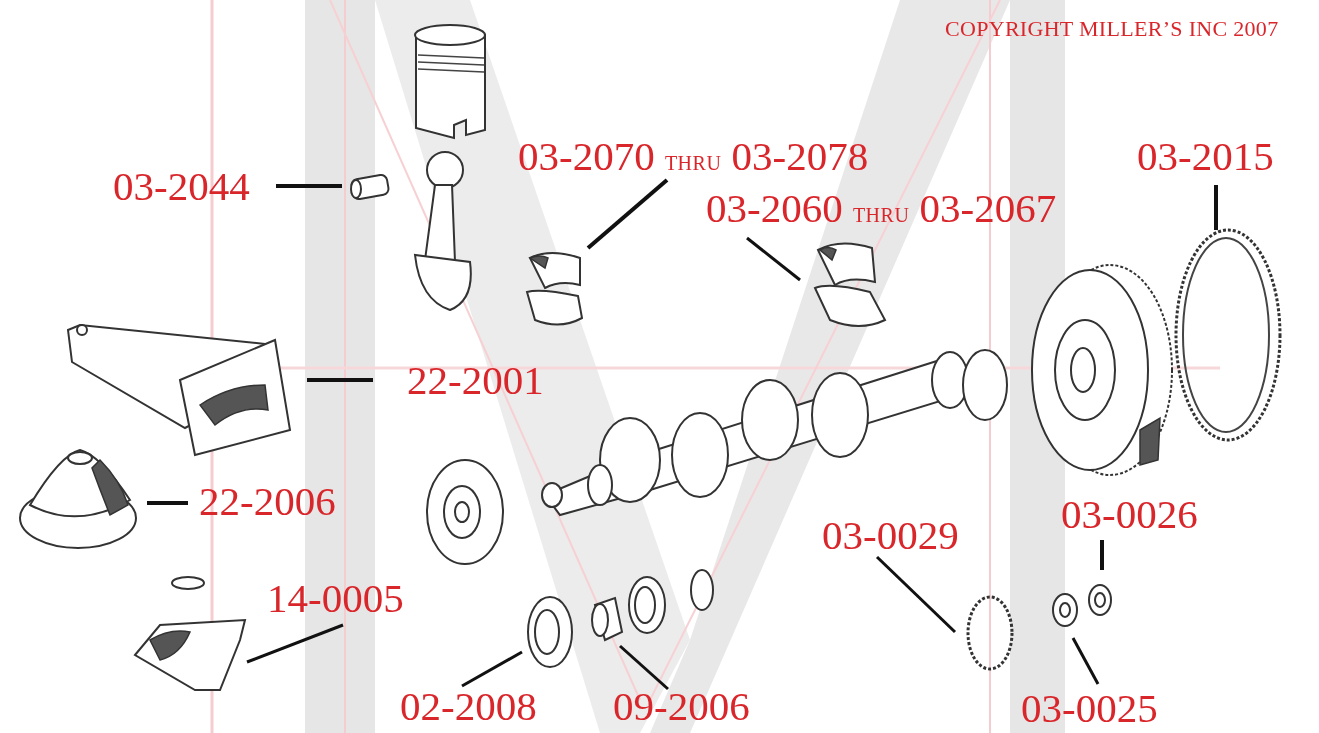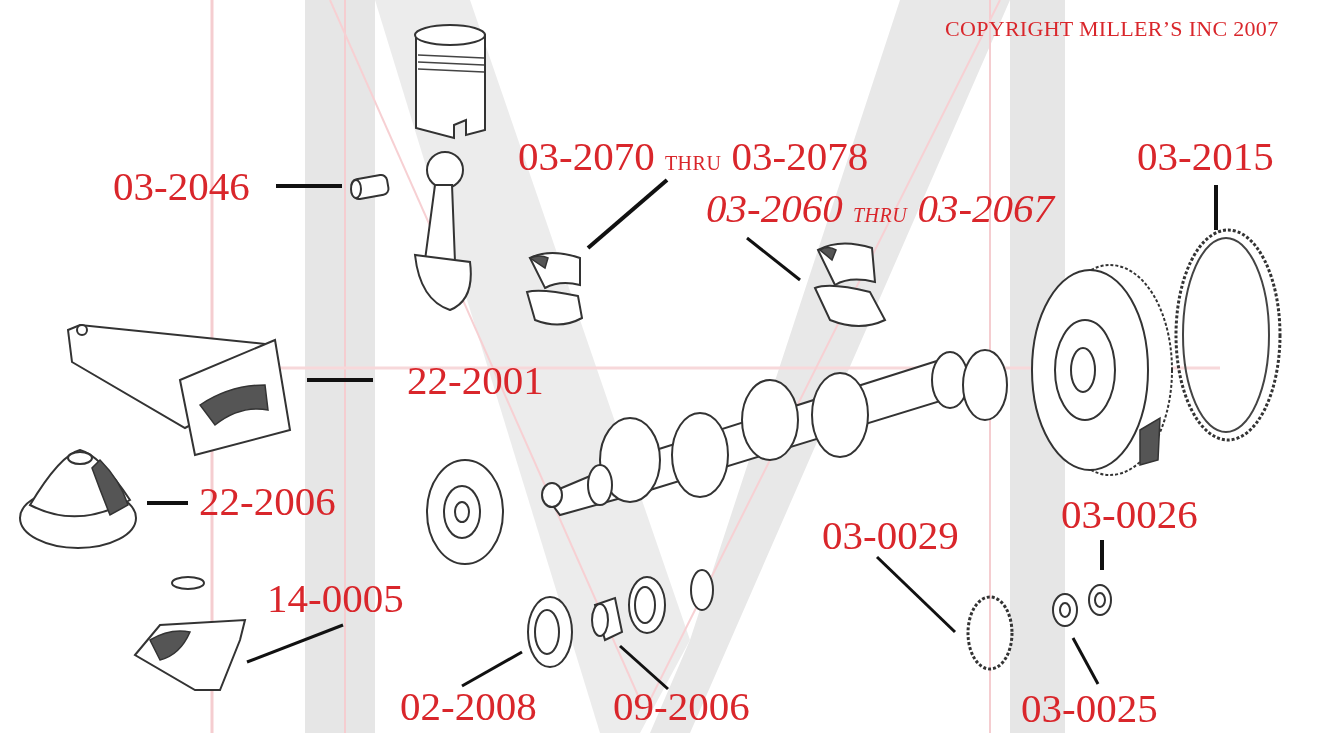--- a/index.html
+++ b/index.html
@@ -165,29 +165,29 @@
     <line class="ln" x1="147" y1="503" x2="188" y2="503"></line>
     <line class="ln2" x1="247" y1="662" x2="343" y2="625"></line>
     <line class="ln2" x1="462" y1="686" x2="522" y2="652"></line>
     <line class="ln2" x1="620" y1="646" x2="668" y2="689"></line>
     <line class="ln2" x1="877" y1="557" x2="955" y2="632"></line>
     <line class="ln" x1="1102" y1="540" x2="1102" y2="570"></line>
     <line class="ln2" x1="1073" y1="638" x2="1098" y2="684"></line>
   </g>
 </svg>
 
-<div class="label" style="left:113px; top:166px;">03-2046</div>
+<div class="label" style="left:113px; top:166px;">03-2044</div>
 
 <div class="label" style="left:518px; top:136px;">
   <span>03-2070</span>
   <span class="thru">thru</span>
   <span>03-2078</span>
 </div>
 
-<div class="label" style="left:706px; top:188px;font-style:italic;">
+<div class="label" style="left:706px; top:188px;">
   <span>03-2060</span>
   <span class="thru">thru</span>
   <span>03-2067</span>
 </div>
 
 <div class="label" style="left:1137px; top:136px;">03-2015</div>
 <div class="label" style="left:379px; top:360px;margin-left:28px;">22-2001</div>
 <div class="label" style="left:199px; top:481px;">22-2006</div>
 <div class="label" style="left:267px; top:578px;">14-0005</div>
 <div class="label" style="left:400px; top:686px;">02-2008</div>

